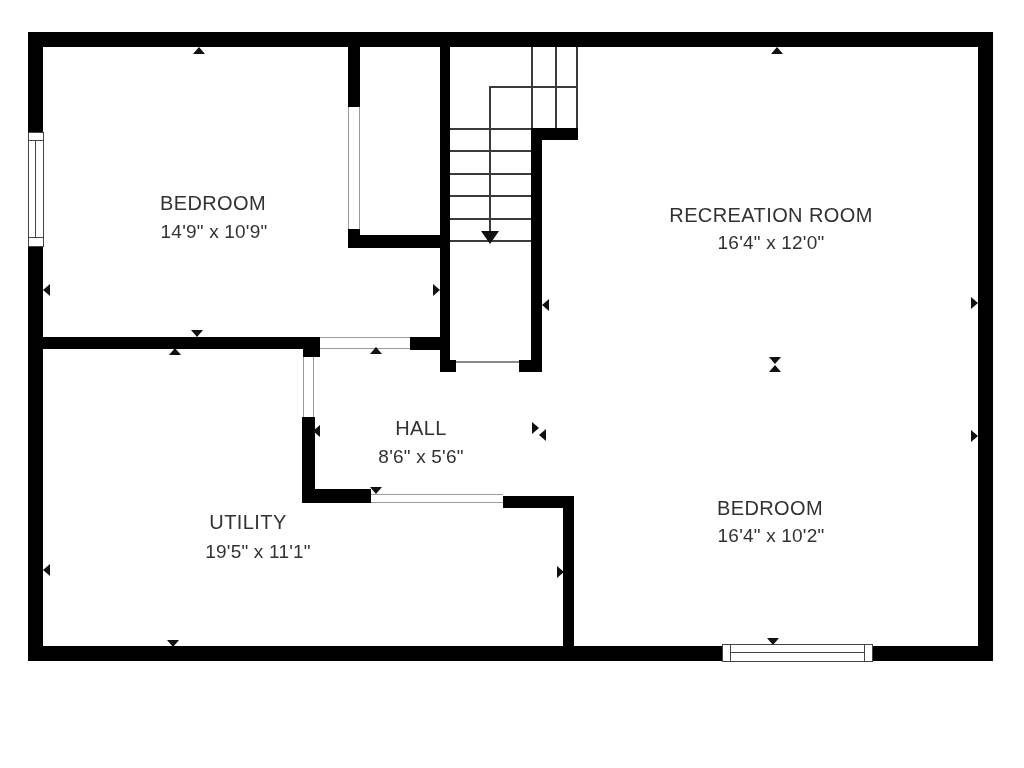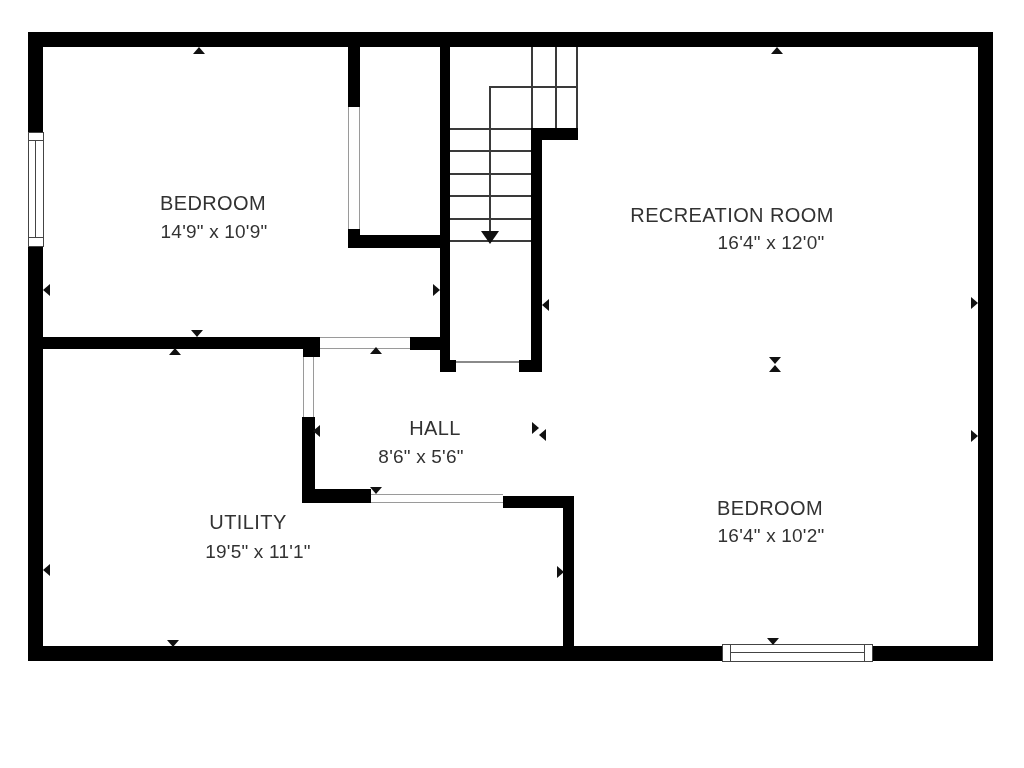--- a/index.html
+++ b/index.html
@@ -106,24 +106,24 @@
   <div class="tri left" style="left:43px;top:564px;"></div>
   <div class="tri down" style="left:167px;top:640px;"></div>
   <div class="tri right" style="left:557px;top:566px;"></div>
 
   <div class="tri down" style="left:767px;top:638px;"></div>
   <div class="tri right" style="left:971px;top:430px;"></div>
 
   <div class="room-label" style="left:213px;top:203px;">BEDROOM</div>
   <div class="room-dims" style="left:214px;top:232px;">14'9" x 10'9"</div>
 
-  <div class="room-label" style="left:732px;top:215px;">RECREATION ROOM</div>
+  <div class="room-label" style="left:771px;top:215px;">RECREATION ROOM</div>
   <div class="room-dims" style="left:771px;top:243px;">16'4" x 12'0"</div>
 
-  <div class="room-label" style="left:435px;top:428px;text-align:right;">HALL</div>
+  <div class="room-label" style="left:421px;top:428px;text-align:right;">HALL</div>
   <div class="room-dims" style="left:421px;top:457px;">8'6" x 5'6"</div>
 
   <div class="room-label" style="left:248px;top:522px;">UTILITY</div>
   <div class="room-dims" style="left:258px;top:552px;">19'5" x 11'1"</div>
 
   <div class="room-label" style="left:770px;top:508px;">BEDROOM</div>
   <div class="room-dims" style="left:771px;top:536px;">16'4" x 10'2"</div>
 
 </div>
 

